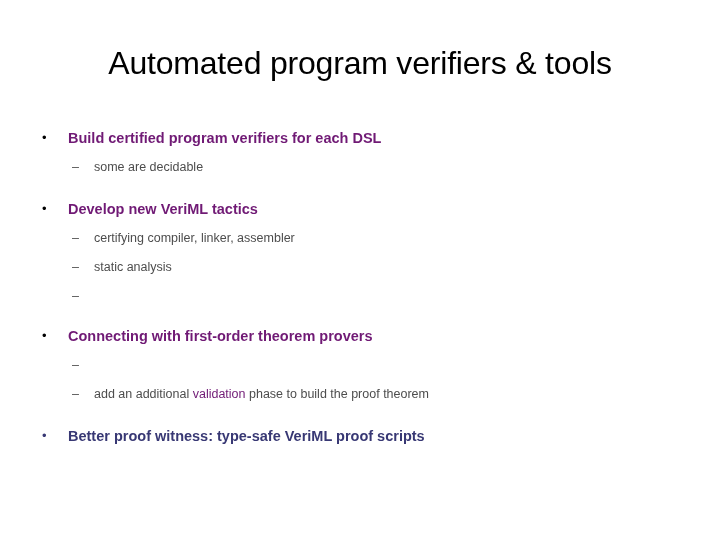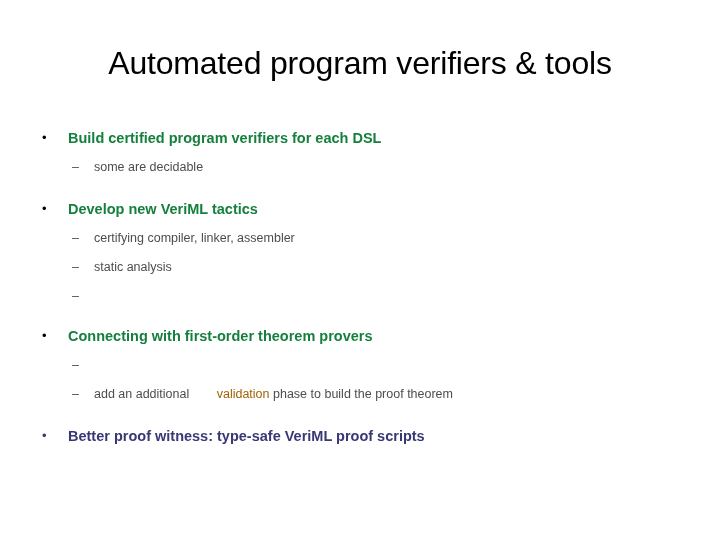--- a/index.html
+++ b/index.html
@@ -63,21 +63,21 @@
     font-size: 13px;
     line-height: 20px;
     color: #000000;
     text-align: left;
   }
   .l1-text {
     flex: 1 1 auto;
     font-size: 14.5px;
     font-weight: bold;
     line-height: 20px;
-    color: #15803d;
+    color: #701a75;
     white-space: nowrap;
   }
 
   
   .l2-row {
     display: flex;
     align-items: flex-start;
     padding-left: 72px;
     margin-top: 10px;
   }
@@ -98,21 +98,21 @@
   }
 
   
   .group-gap-1 { height: 22px; }
   .group-gap-2 { height: 20px; }
   .group-gap-3 { height: 22px; }
 
   .sub-block { margin-top: 4px; }
 
   
-  .em-red { color: #a16207; margin-left: 24px; }
+  .em-red { color: #701a75; }
 
   .navy .l1-text,
   .navy .l1-marker { color: #383874; }
 
   
   .l1-text, .l2-text { overflow: visible; }
 </style>
 </head>
 <body>
 

